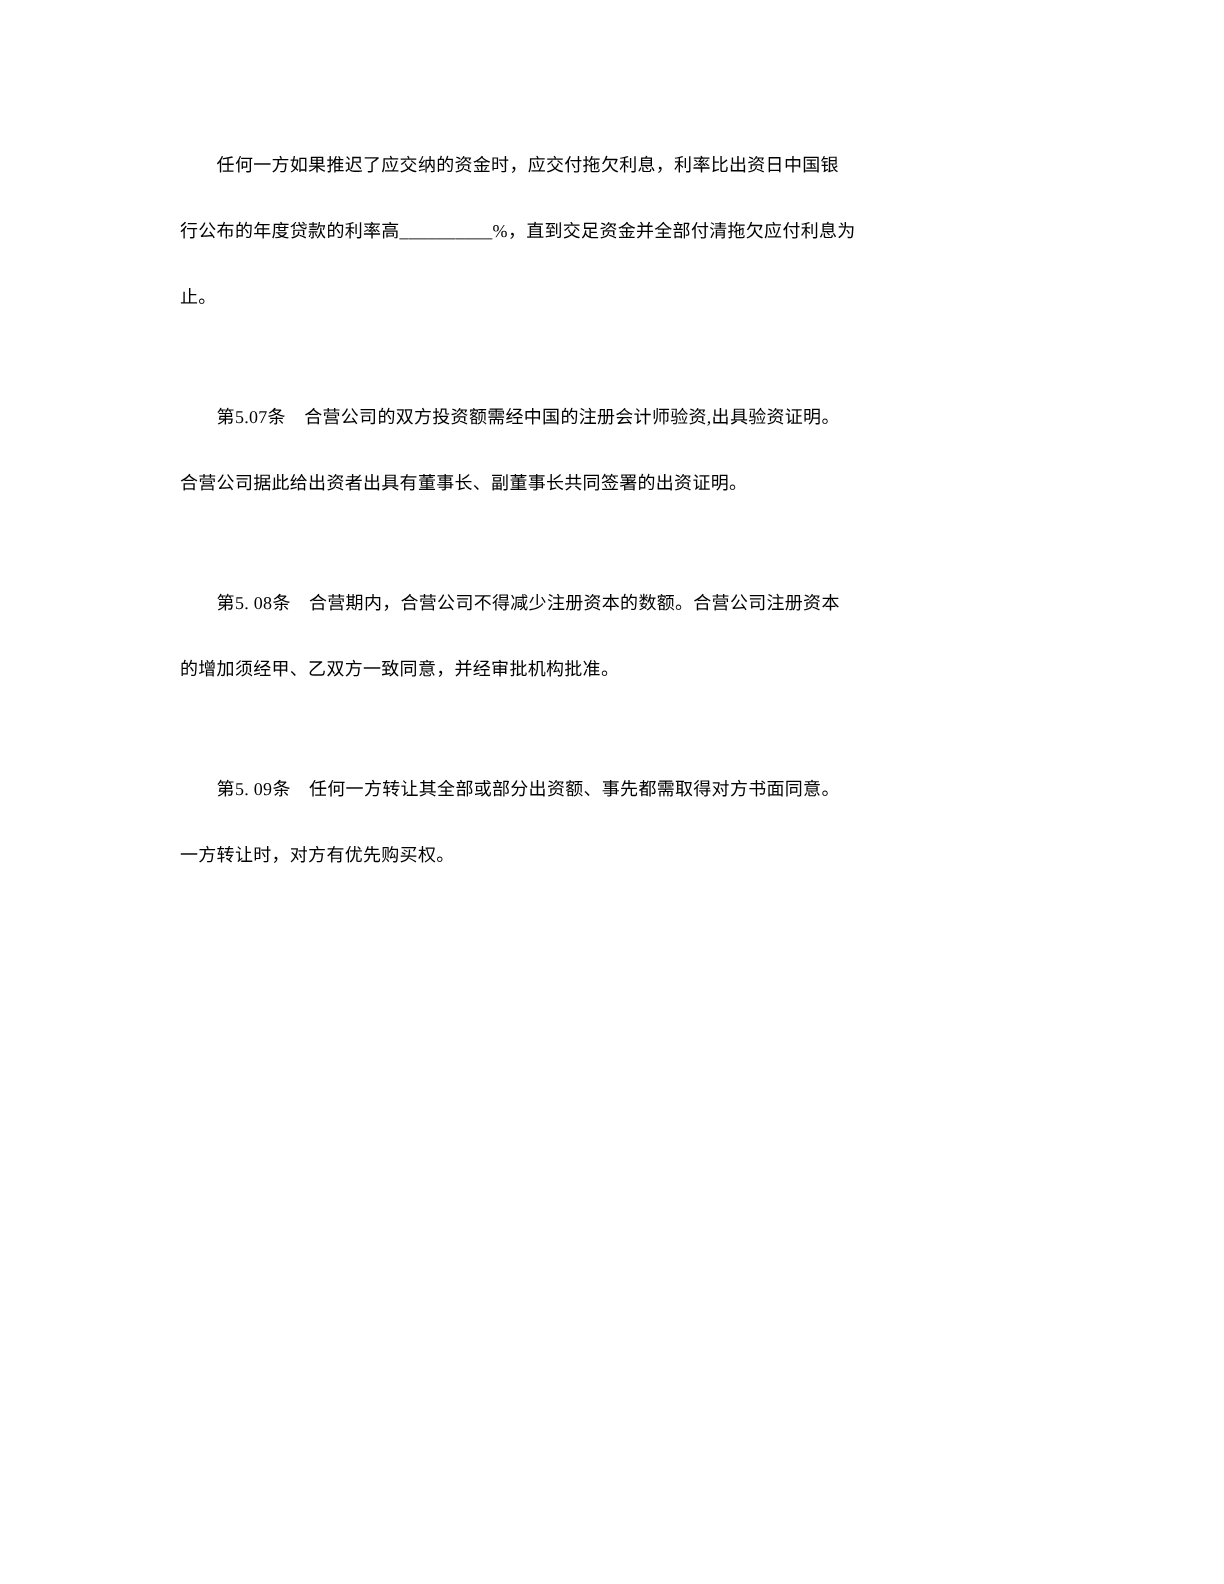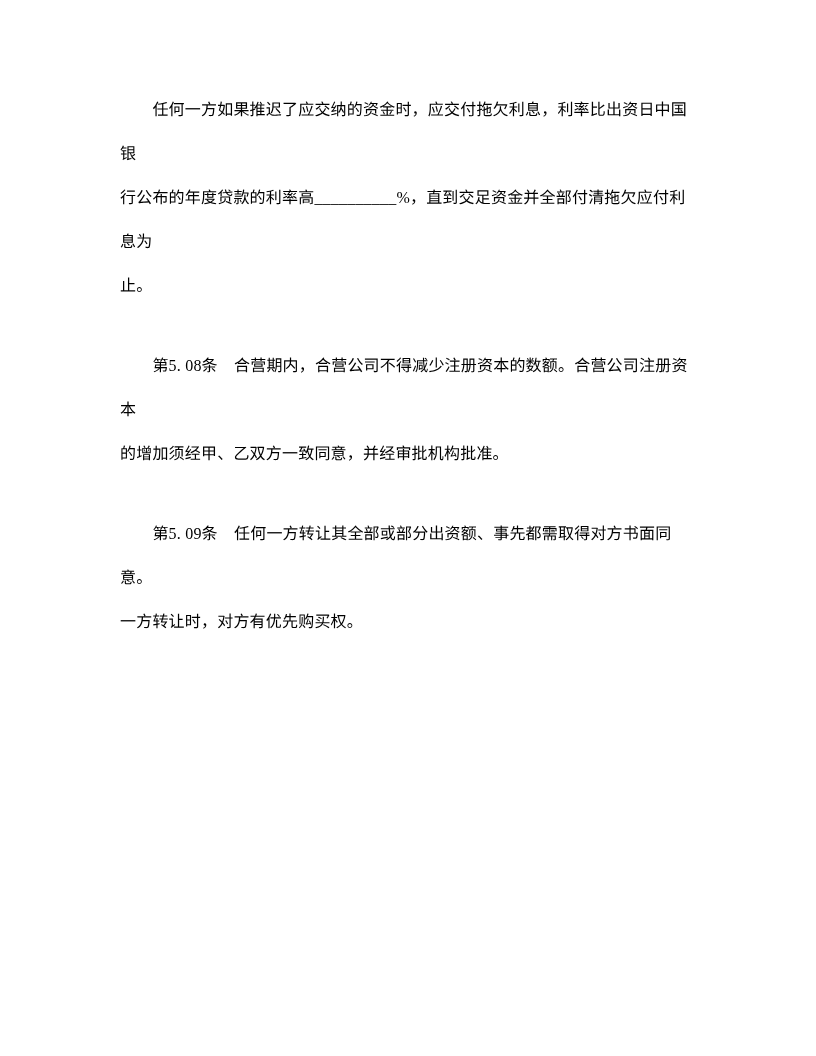--- a/index.html
+++ b/index.html
@@ -9,21 +9,21 @@
   }
   .page {
     position: relative;
     width: 816px;
     height: 1056px;
     background: #ffffff;
     box-sizing: border-box;
     padding: 88px 121px 0 120px;
     overflow: hidden;
     font-family: "Liberation Serif", "DejaVu Serif", serif;
-    font-size: 16px;
+    font-size: 12px;
     color: #000000;
   }
   .doc-body {
     width: 575px;
   }
   .para {
     margin: 0 0 36px 0;
     line-height: 44px;
     white-space: pre-wrap;      
     word-break: break-all;
@@ -33,18 +33,20 @@
 </style>
 </head>
 <body>
 
 <div class="page">
   <div class="doc-body">
 
   <p class="para">　　任何一方如果推迟了应交纳的资金时，应交付拖欠利息，利率比出资日中国银
 行公布的年度贷款的利率高__________%，直到交足资金并全部付清拖欠应付利息为
 止。</p>
+      <p class="para">　　第5.07条　合营公司的双方投资额需经中国的注册会计师验资,出具验资证明。
+合营公司据此给出资者出具有董事长、副董事长共同签署的出资证明。</p>
       <p class="para">　　第5. 08条　合营期内，合营公司不得减少注册资本的数额。合营公司注册资本
 的增加须经甲、乙双方一致同意，并经审批机构批准。</p>
       <p class="para">　　第5. 09条　任何一方转让其全部或部分出资额、事先都需取得对方书面同意。
 一方转让时，对方有优先购买权。</p>
     </div>
 </div>
 
 </body></html>

